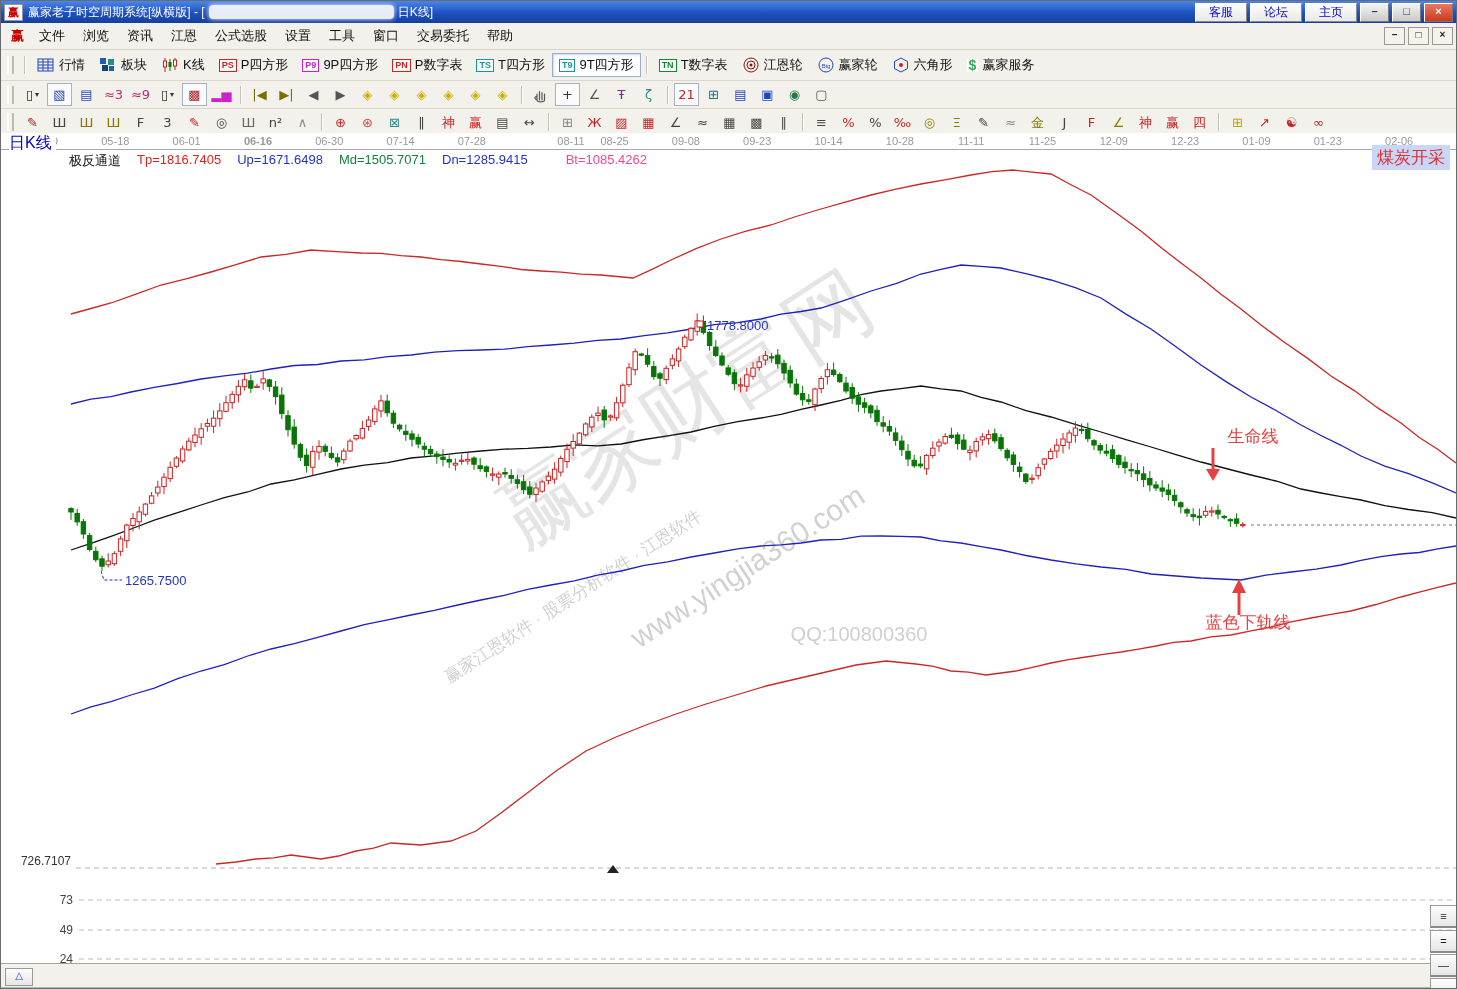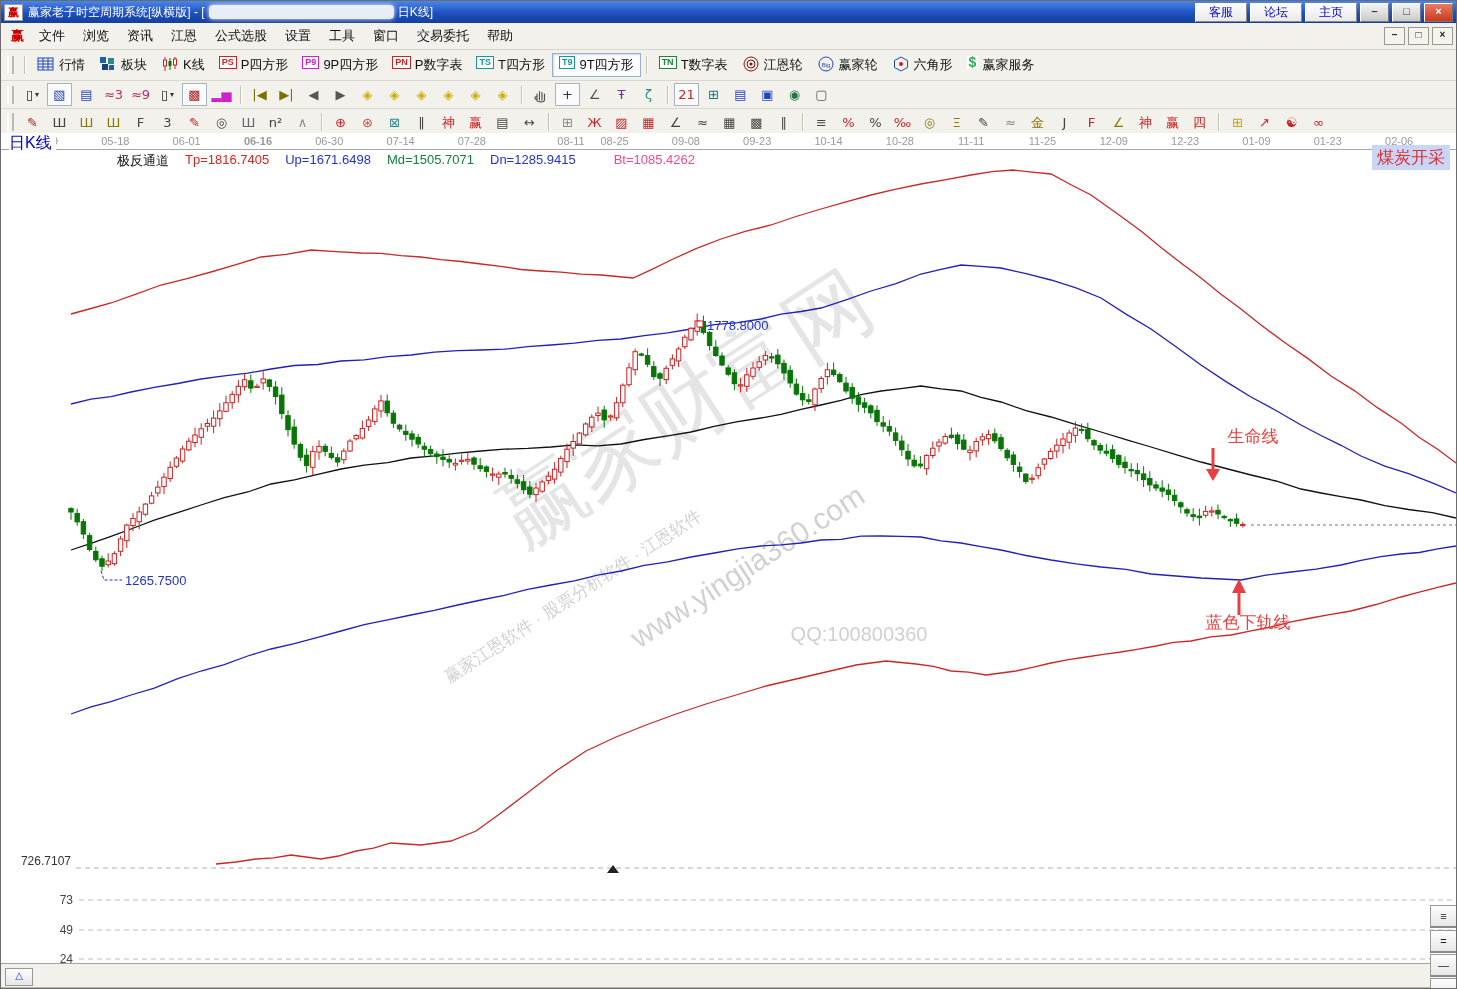--- a/index.html
+++ b/index.html
@@ -23,21 +23,21 @@
   .mspacer{flex:1;}
   .mwin{width:19px;height:16px;border:1px solid #9a988e;background:#f4f3ee;margin-right:3px;font-size:10px;text-align:center;line-height:14px;color:#222;font-weight:bold;}
 
   
   .toolbar{background:#f2f1ec;border-bottom:1px solid #dad7cc;display:flex;align-items:center;padding-left:4px;}
   .tb1{height:30px;}
   .tb2{height:27px;}
   .tb3{height:26px;}
   .grip{width:3px;height:18px;border-left:2px solid #fff;border-right:2px solid #bdbab0;margin:0 5px 0 2px;}
   .sep{width:1px;height:18px;background:#c3c0b5;box-shadow:1px 0 0 #fff;margin:0 5px;}
-  .t1item{display:flex;align-items:flex-start;gap:4px;padding:2px 6px;font-size:13px;color:#111;white-space:nowrap;border:1px solid transparent;}
+  .t1item{display:flex;align-items:center;gap:4px;padding:2px 6px;font-size:13px;color:#111;white-space:nowrap;border:1px solid transparent;}
   .t1item.pressed{border:1px solid #9ab0c8;background:#fdfdff;box-shadow:inset 1px 1px 2px rgba(120,140,170,.35);}
   .badge{display:inline-block;border:1px solid currentColor;font-size:9px;font-weight:bold;line-height:11px;padding:0 2px;background:#fff;}
   .badge.nb{border:none;font-size:14px;line-height:13px;}
   .ibtn{min-width:23px;height:21px;display:flex;align-items:center;justify-content:center;margin:0 1px;border:1px solid transparent;}
   .ibtn.boxed{border:1px solid #aab2c2;background:#fbfbfd;}
   .glyph{font-size:13px;line-height:13px;font-family:"DejaVu Sans","Liberation Sans",sans-serif;}
   .dd{font-size:8px;color:#333;margin-left:2px;}
 
   
   .chart{position:absolute;top:132px;left:0;width:1455px;height:830px;background:#fff;}
@@ -445,21 +445,21 @@
         <span style="left: 898.84px;">10-28</span>
         <span style="left: 970.16px;">11-11</span>
         <span style="left: 1041.48px;">11-25</span>
         <span style="left: 1112.8px;">12-09</span>
         <span style="left: 1184.12px;">12-23</span>
         <span style="left: 1255.44px;">01-09</span>
         <span style="left: 1326.76px;">01-23</span>
         <span style="left: 1398.08px;">02-06</span>
       </div>
     <div class="chead" id="chartHeader">
-        <span style="color: rgb(17, 17, 17); margin-left: 48px;">极反通道</span>
+        <span style="color: rgb(17, 17, 17);">极反通道</span>
         <span style="color: rgb(221, 34, 34);">Tp=1816.7405</span>
         <span style="color: rgb(34, 51, 204);">Up=1671.6498</span>
         <span style="color: #15803d;">Md=1505.7071</span>
         <span style="color: rgb(34, 51, 204);">Dn=1285.9415</span>
         <span style="color: #ec4899; margin-left: 22px;">Bt=1085.4262</span>
       </div>
     <div class="sector">煤炭开采</div>
     <svg class="plot" id="plot" width="1455" height="830" viewBox="0 0 1455 830">
         <g>
           <text x="700" y="300" fill="#cdcdcd" opacity="0.5" font-size="85" text-anchor="middle" transform="rotate(-33 700 300)">赢家财富网</text>

